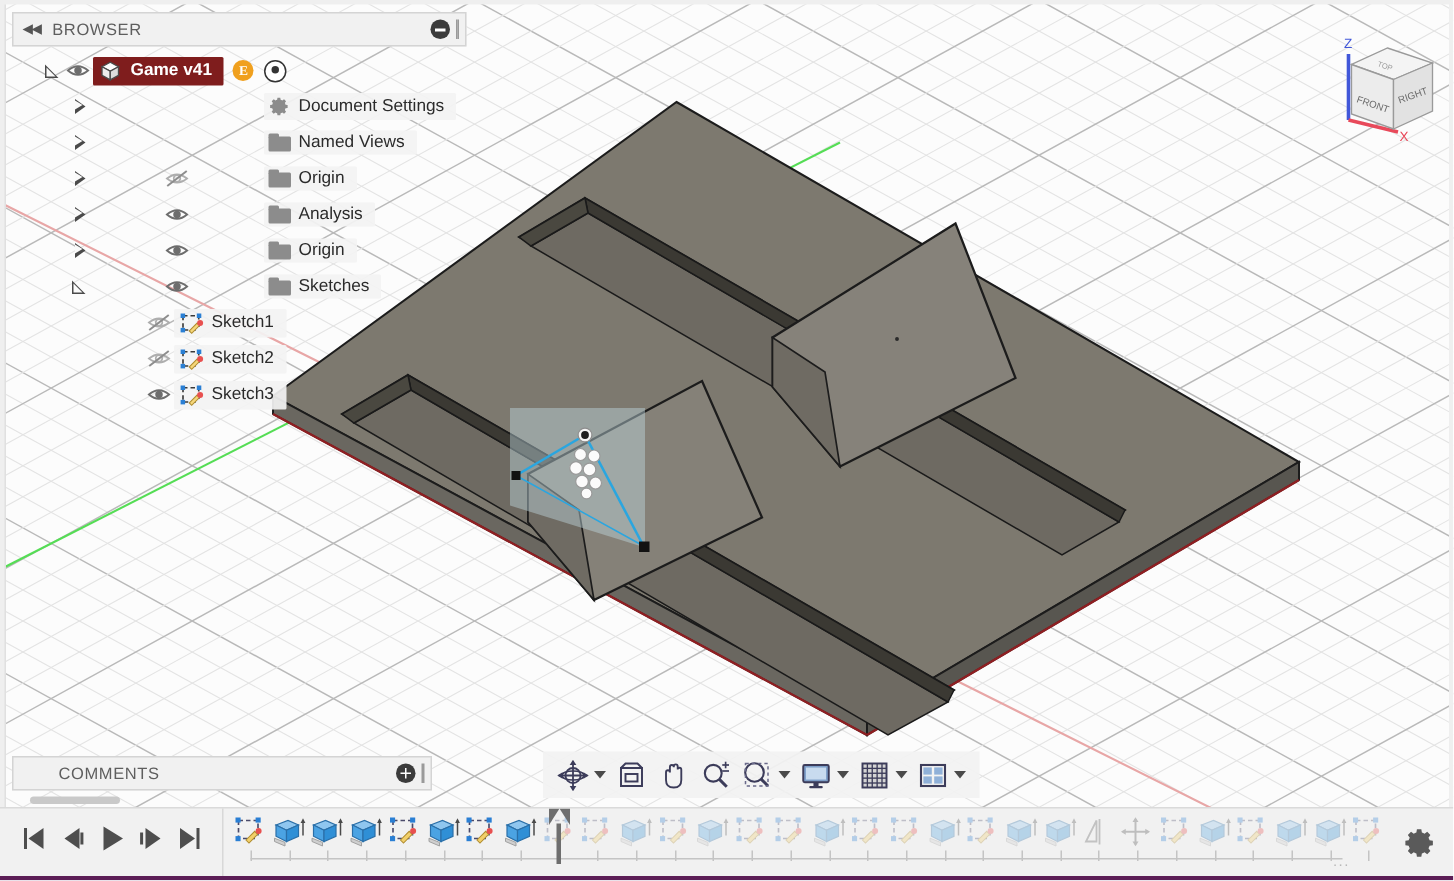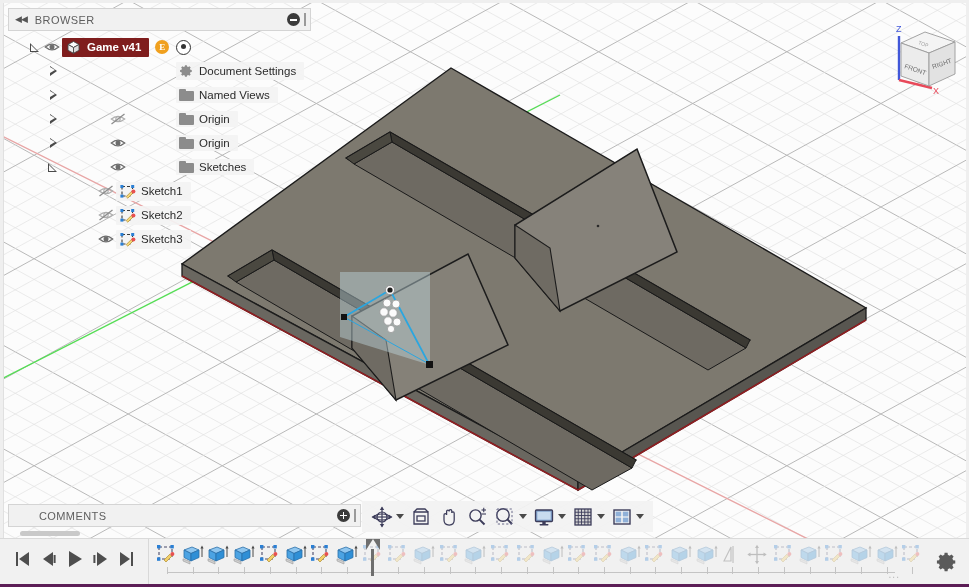--- a/index.html
+++ b/index.html
@@ -134,21 +134,21 @@
     border-radius:50%; background:#333;
   }
 
   
   .ind0{ padding-left:20px; }
   .ind1{ padding-left:38px;gap:48px; }
   .ind2{ padding-left:74px; }
 
   
   #comments{
-    position:absolute; left:8px; top:504px; width:353px; height:23px;
+    position:absolute; left:8px; top:504px; width:280px; height:23px;
     background:#f1f1f1; border:1px solid #d4d4d4;
     display:flex; align-items:center; padding:0 4px 0 30px;
     z-index:40;
   }
   #comments .ctitle{ flex:1; font-size:11px; letter-spacing:.4px; color:#5e5e5e; }
   #comments .plus-btn{
     width:13px;height:13px;border-radius:50%;
     background:#3b3b3b; position:relative; margin-right:4px;
   }
   #comments .plus-btn::before{
@@ -774,20 +774,33 @@
             <div class="node ind1">
               <span class="twisty closed"></span>
               <span class="eye">
                 <svg width="16" height="14" viewBox="0 0 16 14">
                   <path d="M1.3 7 Q8 1.3 14.7 7 Q8 12.7 1.3 7 Z" fill="none" stroke="#6d6d6d" stroke-width="1.3"></path>
                   <circle cx="8" cy="7" r="2.5" fill="#6d6d6d"></circle>
                 </svg>
               </span>
               <span class="pillwrap">
                 <span class="folder-ico"></span>
+                <span class="lbl">Analysis</span>
+              </span>
+            </div>
+            <div class="node ind1">
+              <span class="twisty closed"></span>
+              <span class="eye">
+                <svg width="16" height="14" viewBox="0 0 16 14">
+                  <path d="M1.3 7 Q8 1.3 14.7 7 Q8 12.7 1.3 7 Z" fill="none" stroke="#6d6d6d" stroke-width="1.3"></path>
+                  <circle cx="8" cy="7" r="2.5" fill="#6d6d6d"></circle>
+                </svg>
+              </span>
+              <span class="pillwrap">
+                <span class="folder-ico"></span>
                 <span class="lbl">Origin</span>
               </span>
             </div>
             <div class="node ind1">
               <span class="twisty open"></span>
               <span class="eye">
                 <svg width="16" height="14" viewBox="0 0 16 14">
                   <path d="M1.3 7 Q8 1.3 14.7 7 Q8 12.7 1.3 7 Z" fill="none" stroke="#6d6d6d" stroke-width="1.3"></path>
                   <circle cx="8" cy="7" r="2.5" fill="#6d6d6d"></circle>
                 </svg>

